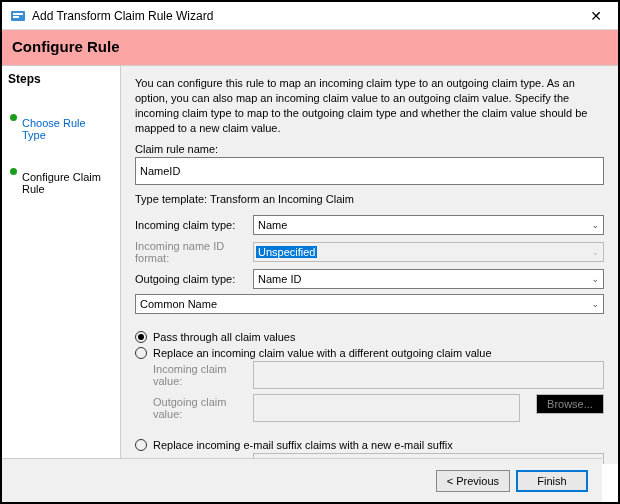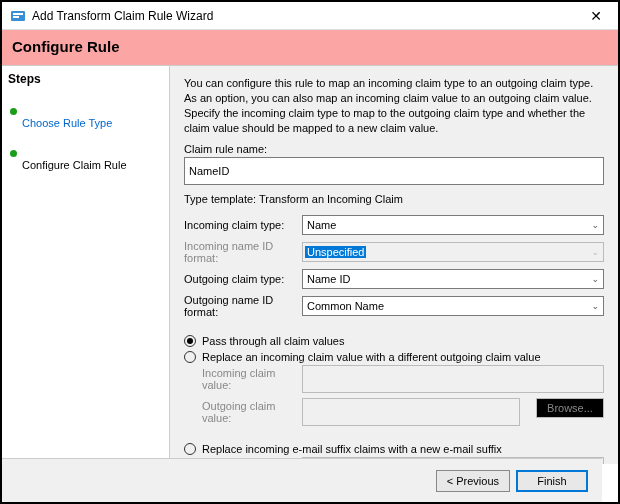--- a/index.html
+++ b/index.html
@@ -3,21 +3,21 @@
 <meta charset="utf-8">
 <style>
 * { box-sizing: border-box; margin: 0; padding: 0; }
 body { font-family: "Segoe UI", Tahoma, sans-serif; font-size: 11px; background: #fff; width: 620px; height: 504px; overflow: hidden; border: 2px solid #000; position: relative; }
 .titlebar { display: flex; align-items: center; height: 28px; padding: 0 8px; background: #fff; border-bottom: 1px solid #ddd; }
 .titlebar .appicon { width: 16px; height: 16px; margin-right: 6px; display: inline-flex; }
 .titlebar .title { flex: 1; font-size: 12px; color: #000; }
 .titlebar .close { font-size: 14px; padding: 2px 8px; cursor: pointer; color: #000; }
 .header { padding: 8px 10px 10px; font-size: 15px; font-weight: 600; color: #000; background: #fca5a5; border-bottom: 1px solid #ccc; }
 .body { display: flex; height: 398px; background: #f0f0f0; }
-.steps { width: 168px; background: #fff; border-right: 1px solid #ccc; padding: 6px 6px; }
+.steps { width: 119px; background: #fff; border-right: 1px solid #ccc; padding: 6px 6px; }
 .steps h3 { font-size: 12px; font-weight: 600; margin-bottom: 4px; color: #000; }
 .step { display: flex; align-items: center; padding: 3px 2px; font-size: 11px; cursor: pointer; }
 .bullet { width: 7px; height: 7px; border-radius: 50%; background: #1a9e1a; margin-right: 5px; flex-shrink: 0; }
 .step.active span.txt { color: #0066cc; }
 .step .txt { color: #000; margin-top: 24px; }
 .main { flex: 1; padding: 10px 14px; overflow: hidden; }
 .desc { font-size: 11px; color: #000; line-height: 1.35; margin-bottom: 8px; }
 .lbl { font-size: 11px; color: #000; margin-bottom: 2px; display: block; }
 .inp { width: 100%; height: 28px; font-size: 11px; padding: 1px 4px; border: 1px solid #7a7a7a; background: #fff; }
 .inp.disabled { background: #f0f0f0; color: #888; border-color: #bbb; }
@@ -106,21 +106,20 @@
       <div class="rlbl">Outgoing claim type:</div>
       <div class="rctl">
         <div class="sel">
           <span class="selval">Name ID</span>
           <span class="caret">⌄</span>
         </div>
       </div>
     </div>
 
     <div class="row">
-      <div class="rlbl">Outgoing name ID format:</div>
       <div class="rctl">
         <div class="sel">
           <span class="selval">Common Name</span>
           <span class="caret">⌄</span>
         </div>
       </div>
     </div>
 
     <div class="gap"></div>
 

